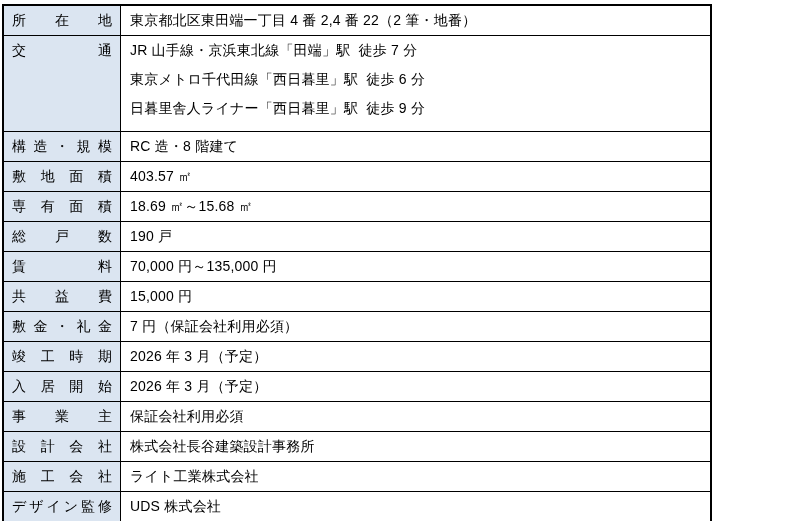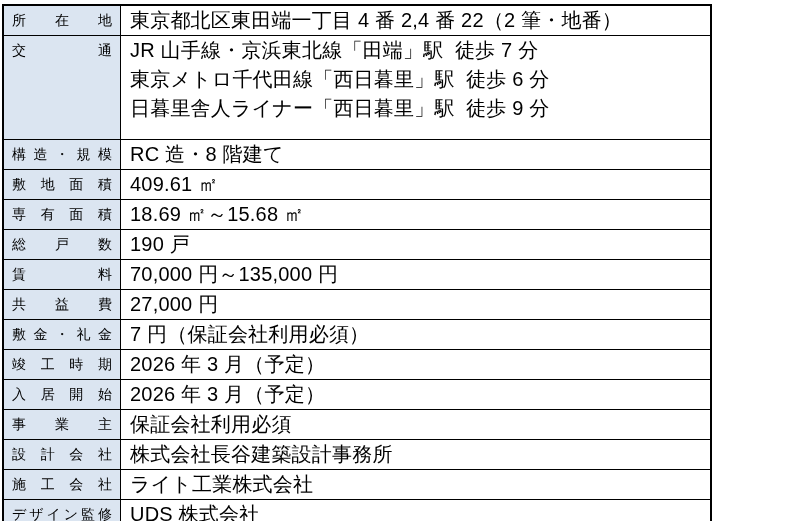--- a/index.html
+++ b/index.html
@@ -28,39 +28,39 @@
   th.lbl {
     width: 100px;
     background: #dbe5f1;
     font-weight: normal;
     font-size: 14px;
     padding: 0 8px;
     height: 29px;
     vertical-align: middle;
   }
   td.val {
-    font-size: 20px;
+    font-size: 14px;
     padding: 0 6px 0 9px;
     vertical-align: middle;
     letter-spacing: 0.2px;
   }
   
   .dist {
     display: flex;
     justify-content: space-between;
     align-items: center;
     width: 100%;
   }
   .dist span { display: inline-block; white-space: pre; }
   .line {
     line-height: 29px;
     height: 29px;
     white-space: pre;
   }
-  td.multi { padding-top: 0; padding-bottom: 16px; }
+  td.multi { padding-top: 0; padding-bottom: 8px; }
 </style>
 </head>
 <body>
 
 <div class="sheet">
   <table class="spec">
     <tbody>
       <tr>
         <th class="lbl">
             <span class="dist">
@@ -98,21 +98,21 @@
       </tr>
       <tr>
         <th class="lbl">
             <span class="dist">
               <span>敷</span>
               <span>地</span>
               <span>面</span>
               <span>積</span>
             </span>
           </th>
-        <td class="val"><span>409.61 ㎡</span></td>
+        <td class="val"><span>403.57 ㎡</span></td>
       </tr>
       <tr>
         <th class="lbl">
             <span class="dist">
               <span>専</span>
               <span>有</span>
               <span>面</span>
               <span>積</span>
             </span>
           </th>
@@ -138,21 +138,21 @@
         <td class="val"><span>70,000 円～135,000 円</span></td>
       </tr>
       <tr>
         <th class="lbl">
             <span class="dist">
               <span>共</span>
               <span>益</span>
               <span>費</span>
             </span>
           </th>
-        <td class="val"><span>27,000 円</span></td>
+        <td class="val"><span>15,000 円</span></td>
       </tr>
       <tr>
         <th class="lbl">
             <span class="dist">
               <span>敷</span>
               <span>金</span>
               <span>・</span>
               <span>礼</span>
               <span>金</span>
             </span>

